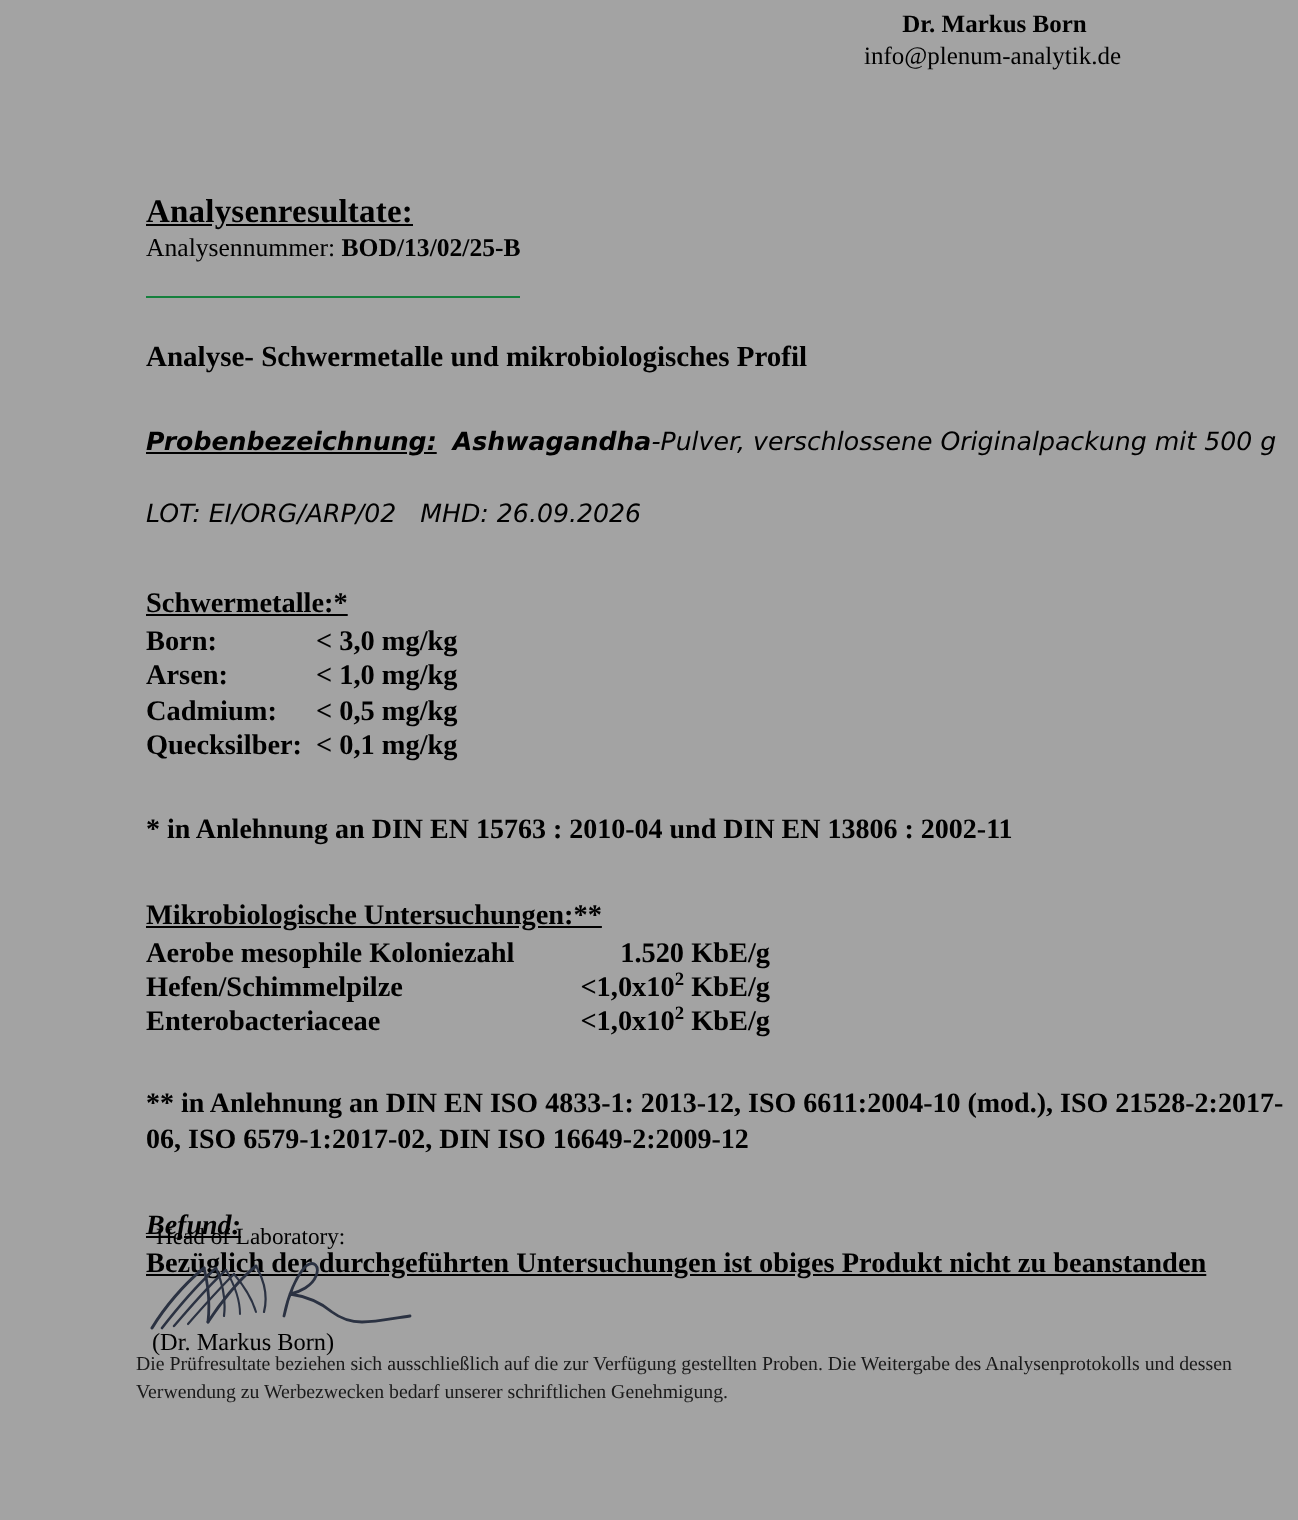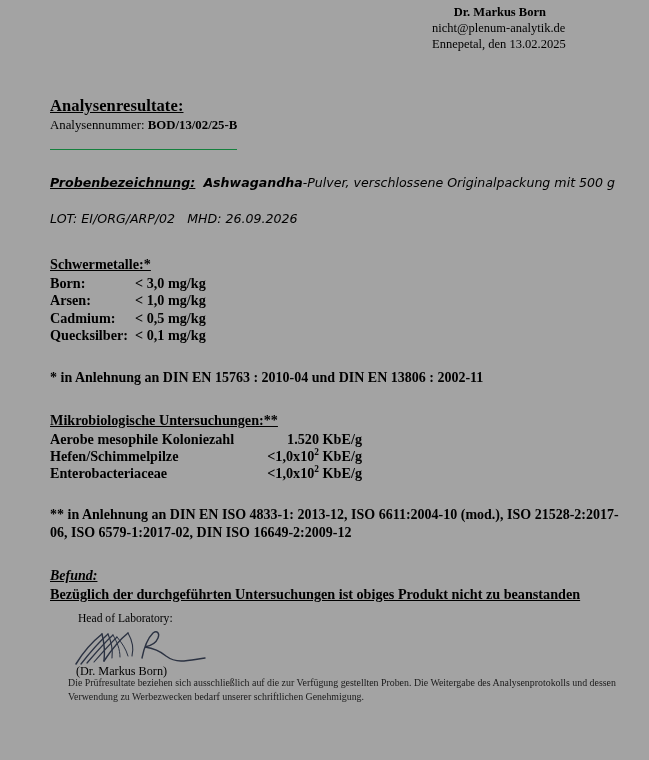--- a/index.html
+++ b/index.html
@@ -37,21 +37,21 @@
     text-align: center;
     margin-left: 2px;
   }
   .letterhead .lh-line {
     white-space: pre;
   }
 
   
   .content {
     position: absolute;
-    left: 50px;
+    left: 73px;
     top: 96px;
     width: 566px;
   }
 
   .h-title {
     font-size: 16.5px;
     font-weight: bold;
     text-decoration: underline;
     letter-spacing: 0.1px;
     line-height: 19px;
@@ -194,30 +194,30 @@
     text-align: left;
   }
 </style>
 </head>
 <body>
 
 <div class="page">
 
   <div class="letterhead">
     <div class="lh-name">Dr. Markus Born</div>
-    <div class="lh-line">nicht@plenum-analytik.de</div>
-    <div class="lh-line">Ennepetal, den 13.02.2025</div>
+    <div class="lh-line">info@plenum-analytik.de</div>
   </div>
 
   <div class="content">
 
     <div class="h-title">Analysenresultate:</div>
 
     <div class="analysis-no"><span>Analysennummer: </span><b>BOD/13/02/25-B</b></div>
 
+    <div class="h-sub">Analyse- Schwermetalle und mikrobiologisches Profil</div>
 
     <div class="sample-line"><span class="lbl">Probenbezeichnung:</span>  <span class="strong">Ashwagandha</span><span>-Pulver, verschlossene Originalpackung mit 500 g</span></div>
 
     <div class="lot-line">LOT: EI/ORG/ARP/02   MHD: 26.09.2026</div>
 
     <div class="sect-head metals">Schwermetalle:*</div>
 
     <table class="res metals">
       <tbody>
         <tr>

